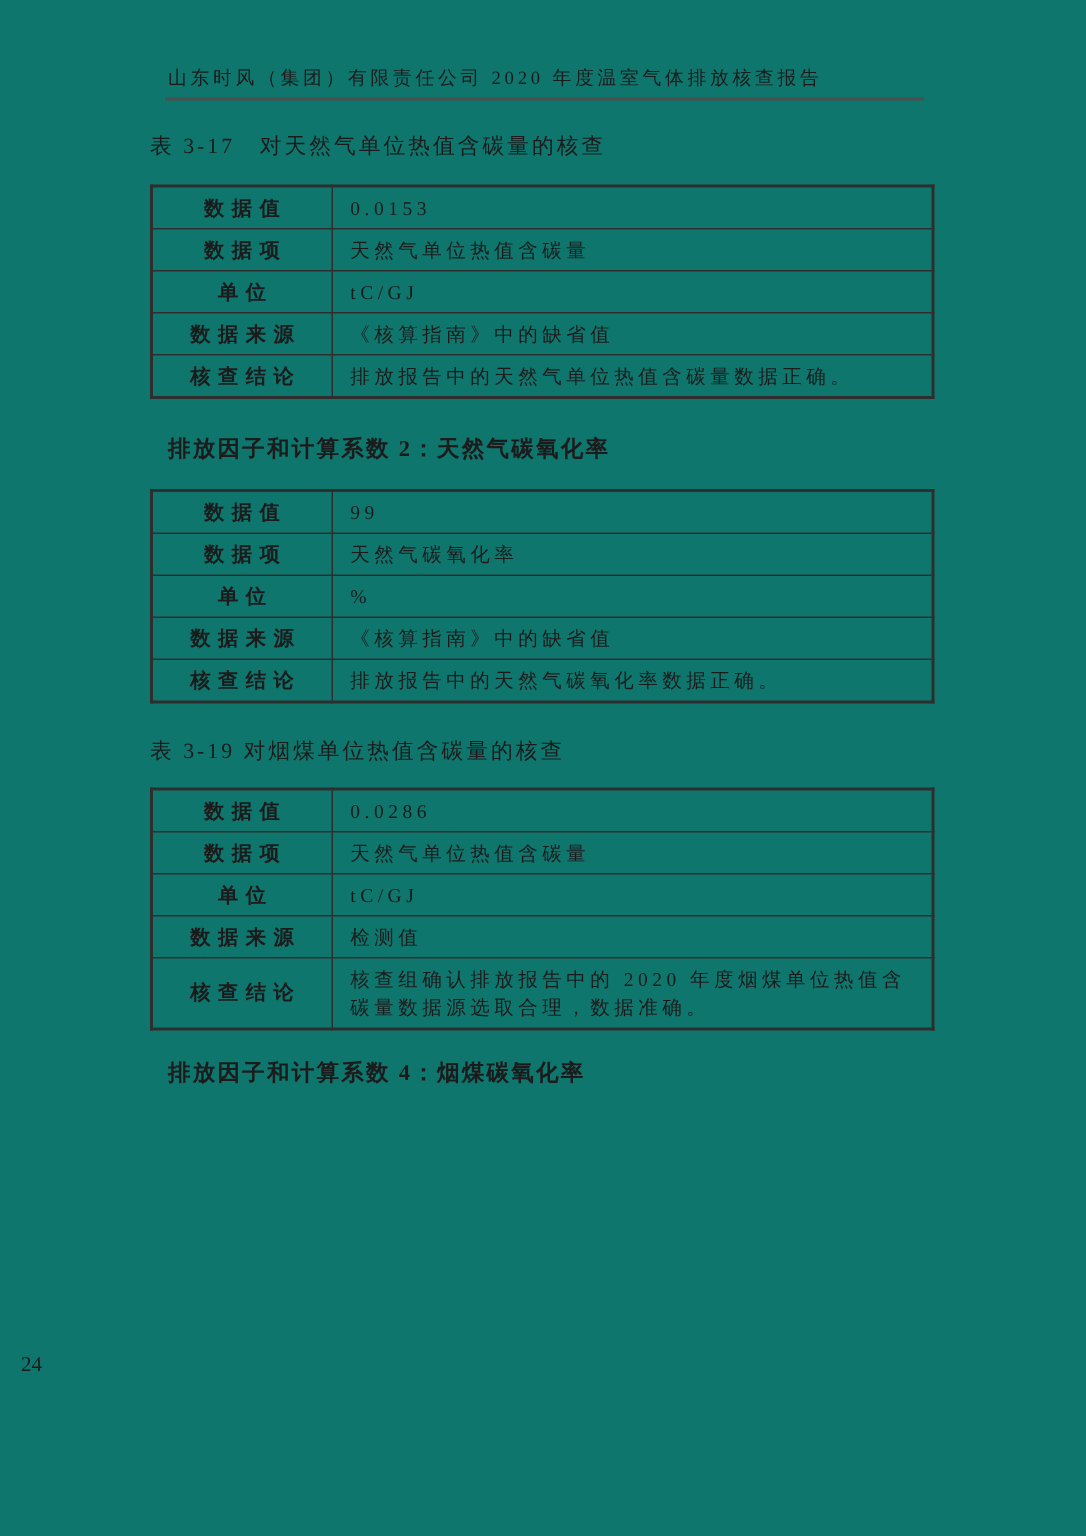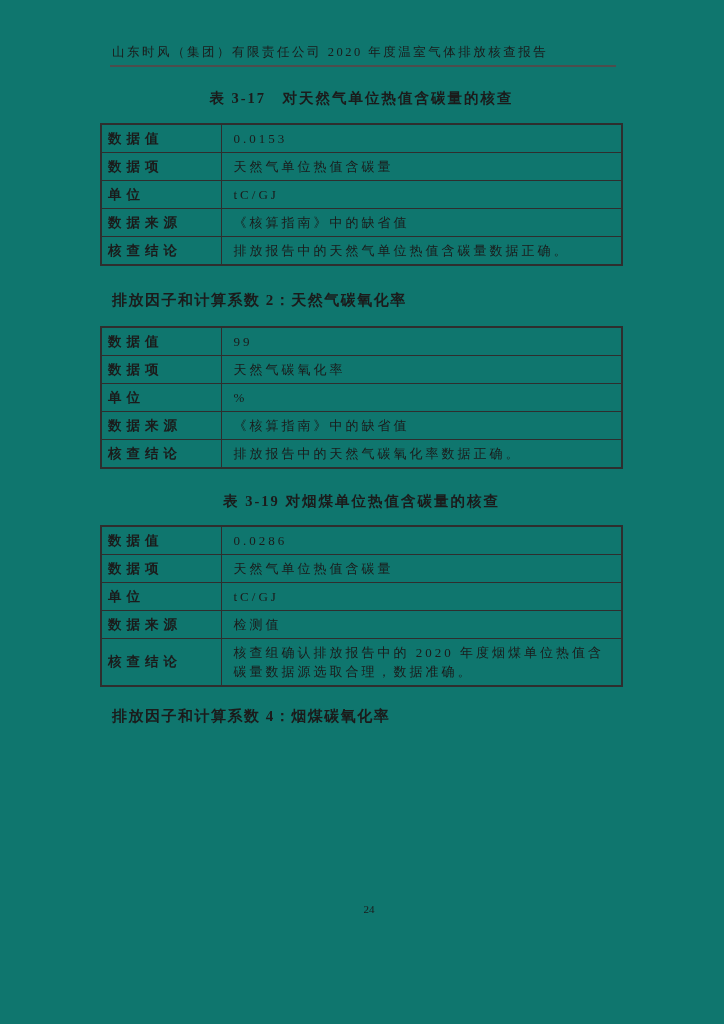--- a/index.html
+++ b/index.html
@@ -34,61 +34,60 @@
     font-weight: bold;
     line-height: 20px;
     letter-spacing: 1.5px;
     white-space: nowrap;
   }
   .sec-heading.first { margin-top: 28px; }
   .sec-heading.sec3 { margin-top: 22px; }
   .sec-heading.last { margin-top: 19px; }
   .table-title {
     margin-top: 22px;
-    text-align: center;
     font-size: 14.5px;
-    font-weight: bold;
+    font-weight: normal;
     line-height: 18px;
     letter-spacing: 2px;
   }
   .table-title.t3 { margin-top: 23px; }
   table.vtable {
     margin-top: 16px;
     width: 523px;
     table-layout: fixed;
     border-collapse: collapse;
     border: 2px solid #2e2e2e;
   }
   table.vtable.t3 { margin-top: 15px; }
   table.vtable td {
     border: 1px solid #2e2e2e;
     height: 27px;
     vertical-align: middle;
   }
   td.lbl {
     width: 120px;
+    text-align: center;
     font-weight: bold;
     font-size: 13.5px;
     letter-spacing: 5px;
     text-indent: 5px; 
     margin-top: 19px;
   }
   td.val {
     padding: 4px 8px 4px 12px;
     font-size: 13px;
     line-height: 19px;
     letter-spacing: 3px;
   }
   .page-number {
     position: absolute;
     top: 903px;
     left: 0;
     width: 100%;
-    text-align: center;
-    font-size: 11px;
+    font-size: 14px;
     padding-left: 14px;
   }
 </style>
 </head>
 <body>
 
 <div class="page">
 
   <div class="doc-header">
     <div class="doc-header-text">山东时风（集团）有限责任公司 2020 年度温室气体排放核查报告</div>

